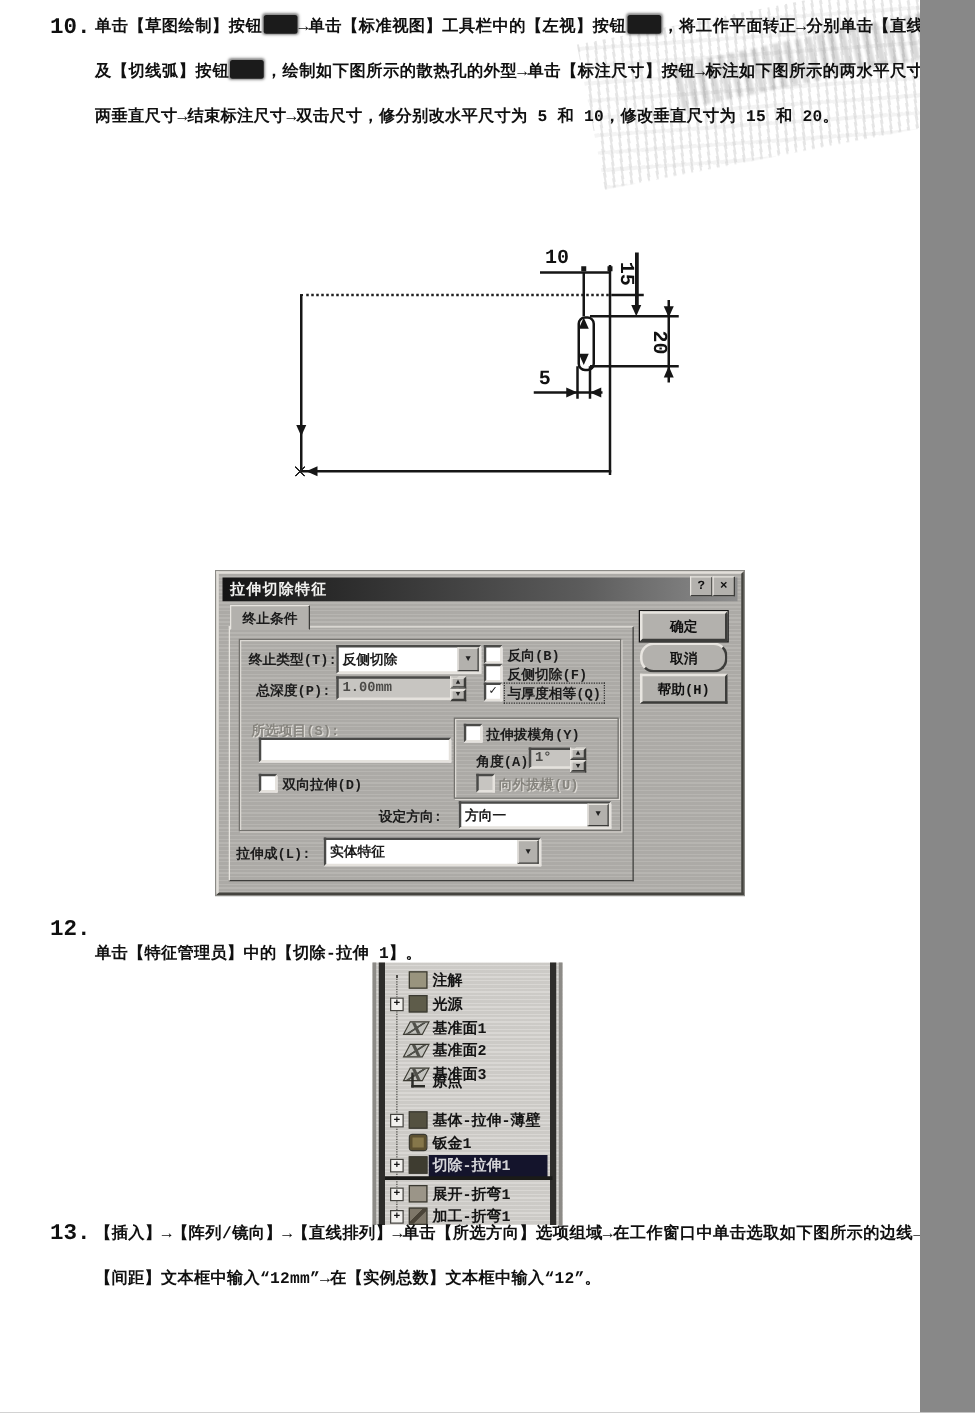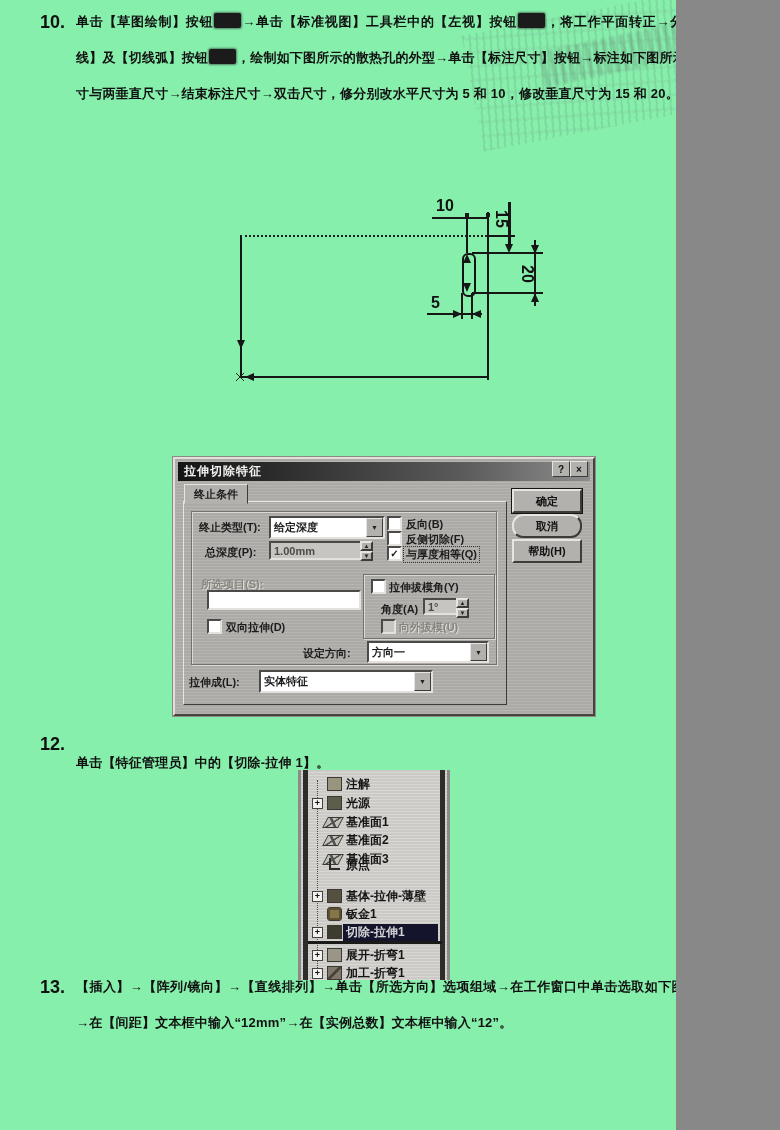--- a/index.html
+++ b/index.html
@@ -1,18 +1,18 @@
 <!DOCTYPE html>
 <html><head>
 <meta charset="utf-8">
 <style>
   html,body{margin:0;padding:0;}
   body{background:#888;}
-  .page{position:relative;width:676px;height:1130px;background:#86efac;overflow:hidden;
-        font-family:Liberation Sans, sans-serif;color:#101010;}
+  .page{position:relative;width:736px;height:1130px;background:#ffffff;overflow:hidden;
+        font-family:Liberation Mono, monospace;color:#101010;}
 
   
   .step{position:absolute;left:40px;width:712px;display:flex;}
   .step-num{width:36px;flex:0 0 36px;font-size:18px;font-weight:700;line-height:36px;}
   .step-text{flex:1;font-size:13px;font-weight:700;line-height:36px;text-align:justify;letter-spacing:.2px;}
   .blob{display:inline-block;width:27px;height:15px;background:#1b1b1b;border-radius:2px;
         vertical-align:-2px;box-shadow:0 0 2px 1px rgba(40,40,40,.55);margin:0 1px;}
 
   
   .wm{position:absolute;left:470px;top:6px;width:300px;height:118px;transform:rotate(-11deg);
@@ -177,21 +177,21 @@
       </div>
 
     <div class="tab">
         <span>终止条件</span>
       </div>
     <div class="tabpage"></div>
     <div class="etch" style="left:16px;top:52px;width:304px;height:152px;"></div>
 
     <div class="lbl" style="left:24px;top:61px;">终止类型(T):</div>
     <div class="combo" style="left:94px;top:57px;width:112px;height:19px;">
-      <span class="combo-text">给定深度</span>
+      <span class="combo-text">反侧切除</span>
       <span class="combo-btn">
           <span>▼</span>
         </span>
     </div>
 
     <div class="lbl" style="left:30px;top:86px;">总深度(P):</div>
     <div class="tbox dis" style="left:94px;top:82px;width:88px;height:15px;">
         <span>1.00mm</span>
       </div>
     <div class="spin" style="left:185px;top:82px;height:19px;">

